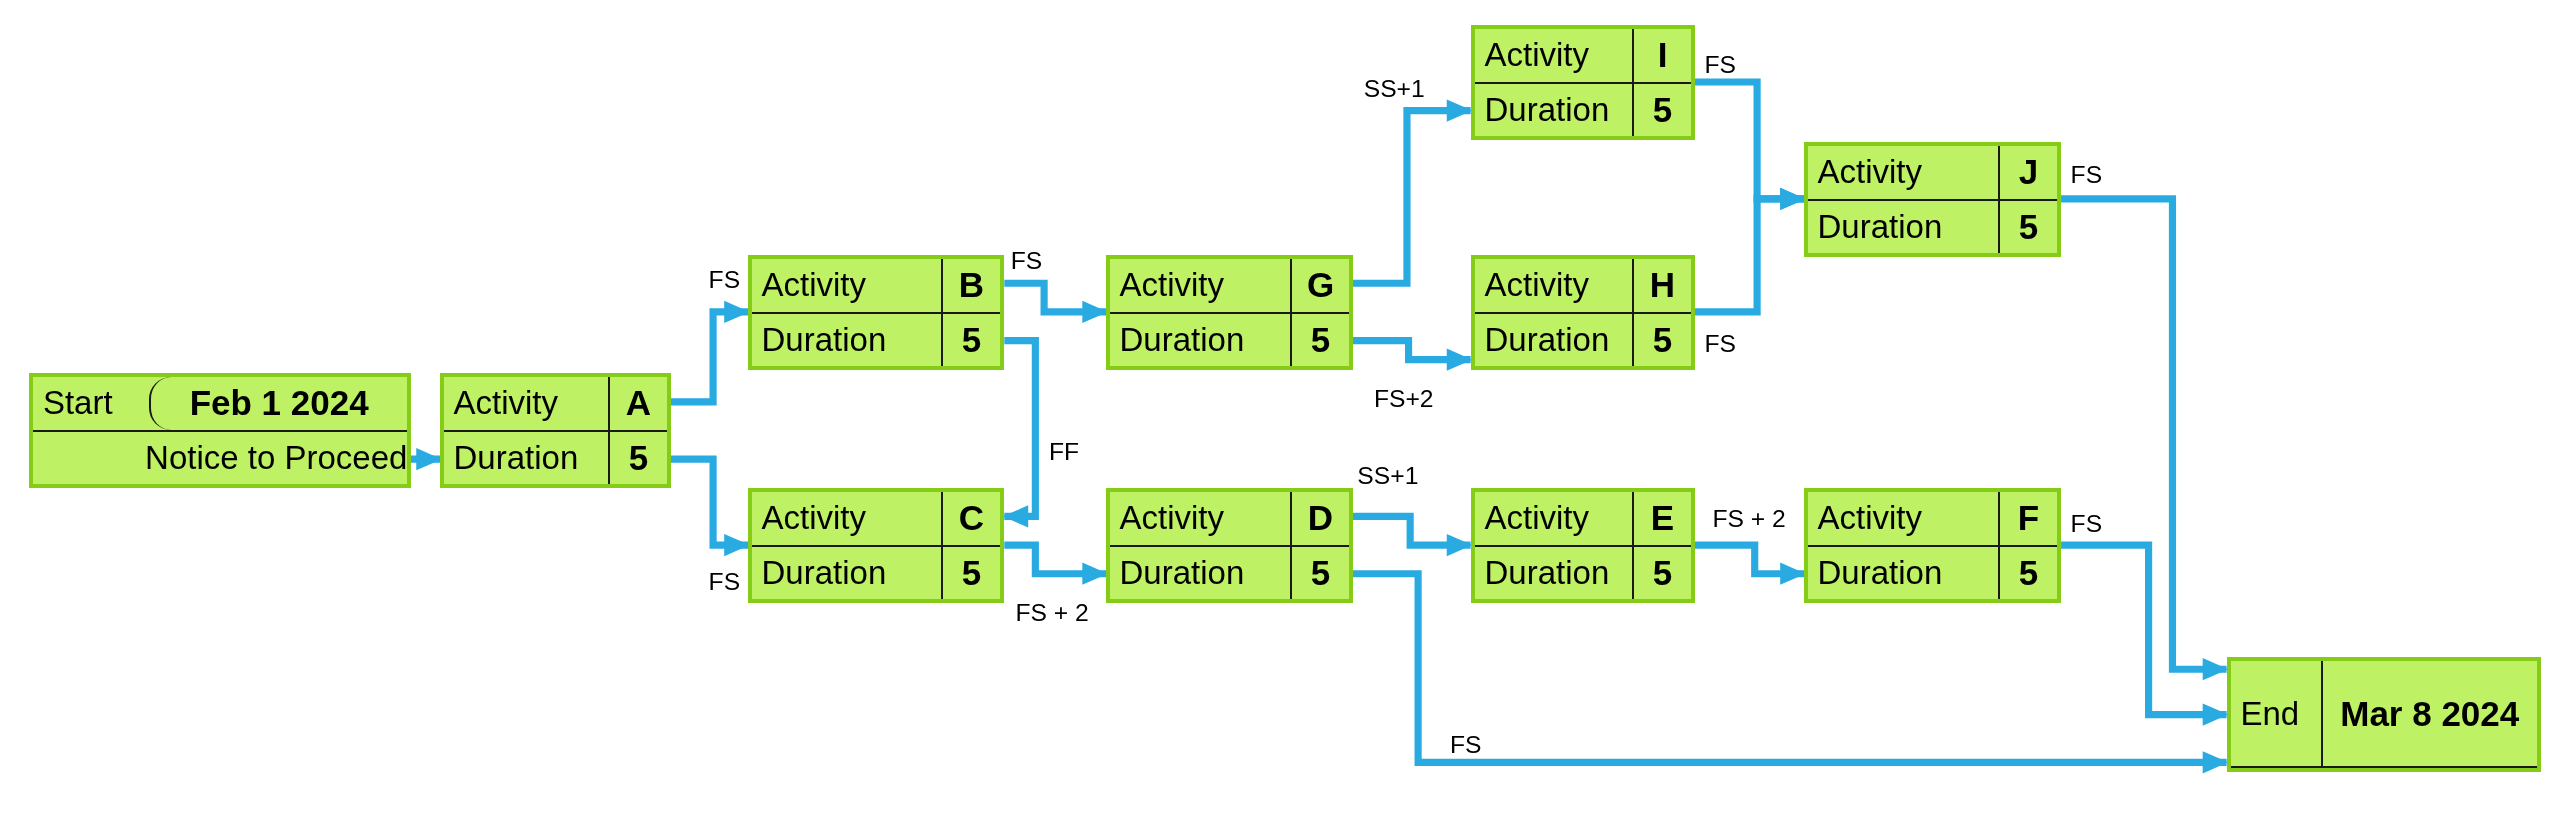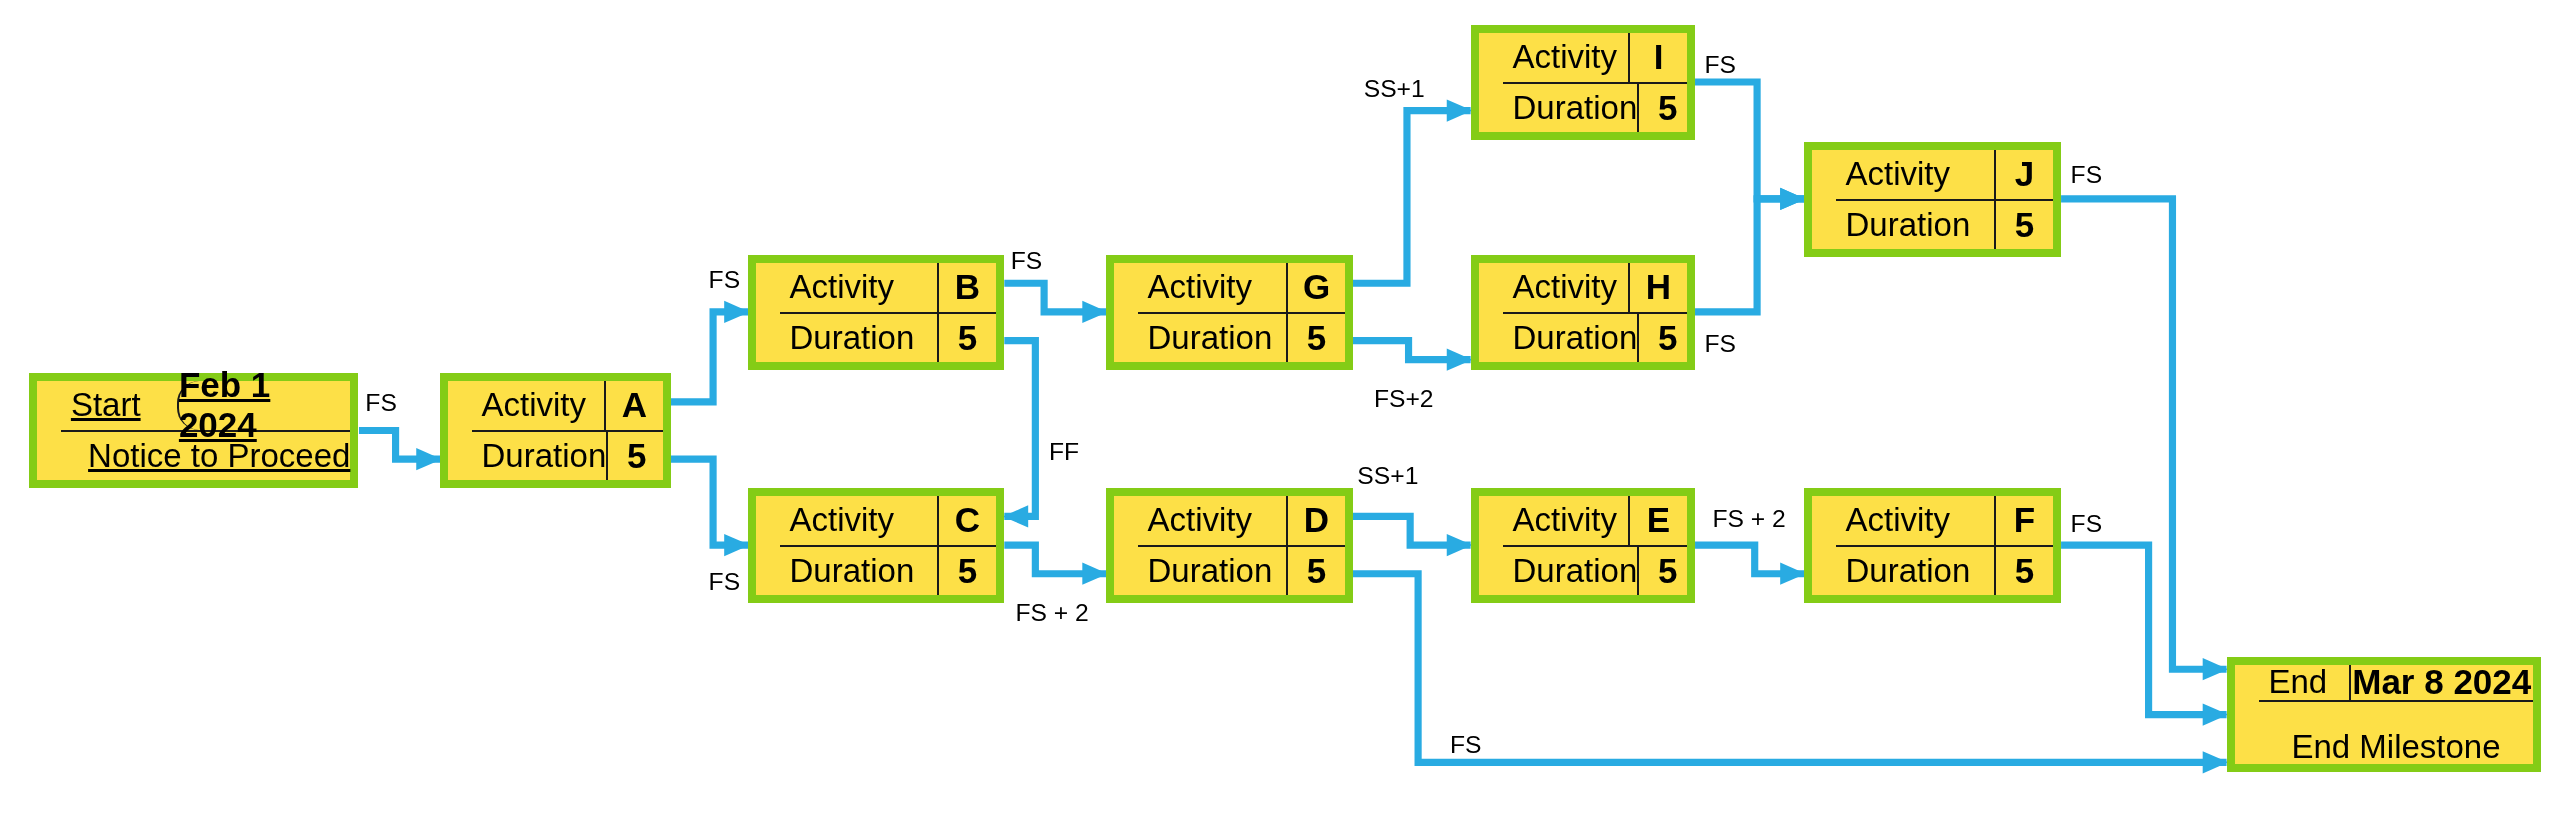--- a/index.html
+++ b/index.html
@@ -3,22 +3,22 @@
 <meta charset="utf-8">
 <style>
   html, body { margin: 0; padding: 0; background: #ffffff; }
   body { width: 2576px; height: 822px; overflow: hidden; position: relative;
          font-family: "Liberation Sans", sans-serif; color: #000; }
   #canvas { position: absolute; left: 0; top: 0; width: 2576px; height: 822px; }
   svg.edges { position: absolute; left: 0; top: 0; }
   .edge { fill: none; stroke: #29abe2; stroke-width: 9; }
   .edge-label { font-size: 31px; fill: #000000; font-family: "Liberation Sans", sans-serif; }
   .node { position: absolute; height: 115px; box-sizing: border-box;
-          border: 8px solid #84cc16; background: #fde047;
-          display: flex; flex-direction: column; z-index: 2; padding-left: 24px; }
+          border: 4px solid #84cc16; background: #bef264;
+          display: flex; flex-direction: column; z-index: 2; }
   .node .row { flex: 1 1 0; display: flex; align-items: center; min-height: 0; }
   .node .row.first { border-bottom: 2.4px solid #1a1a1a; }
   .cell-label { flex: 1 1 auto; padding-left: 9.5px; font-size: 33px; white-space: nowrap; }
   .cell-value { width: 57px; flex: 0 0 auto; border-left: 2.4px solid #1a1a1a;
                 align-self: stretch; display: flex; align-items: center; justify-content: center;
                 font-size: 35px; font-weight: bold; }
   .cell-wide { flex: 0 0 auto; border-left: 2.4px solid #1a1a1a; align-self: stretch;
                display: flex; align-items: center; justify-content: center;
                font-size: 35px; font-weight: bold; }
   .cell-fixed { flex: 0 0 auto; padding-left: 9.5px; font-size: 33px; }
@@ -77,21 +77,21 @@
     <text class="edge-label" x="1764" y="512" text-anchor="middle">FS+2</text>
     <text class="edge-label" x="2142" y="92" text-anchor="start">FS</text>
     <text class="edge-label" x="2142" y="442" text-anchor="start">FS</text>
     <text class="edge-label" x="1744" y="608" text-anchor="middle">SS+1</text>
     <text class="edge-label" x="2198" y="662" text-anchor="middle">FS + 2</text>
     <text class="edge-label" x="2602" y="230" text-anchor="start">FS</text>
     <text class="edge-label" x="2602" y="668" text-anchor="start">FS</text>
     <text class="edge-label" x="1822" y="946" text-anchor="start">FS</text>
   </svg>
 
-  <div class="node" style="left:29.4px; top:373px; width:329px;text-decoration:underline;">
+  <div class="node" style="left:29.4px; top:373px; width:382px;">
     <div class="row first">
       <span class="cell-fixed" style="width:106px;">Start</span>
       <span class="cell-wide" style="flex:1 1 auto;border-radius:22px;">Feb 1 2024</span>
     </div>
     <div class="row">
       <span class="cell-span">Notice to Proceed</span>
     </div>
   </div>
 
   <div class="node" style="left:440px; top:373px; width:231px;">
@@ -202,19 +202,16 @@
       <span class="cell-label">Duration</span>
       <span class="cell-value">5</span>
     </div>
   </div>
 
   <div class="node" style="left:2227px; top:657px; width:314px;gap:28px;">
     <div class="row first">
       <span class="cell-fixed" style="width:80px;">End</span>
       <span class="cell-wide" style="flex:1 1 auto;">Mar 8 2024</span>
     </div>
-    <div class="row">
-      <span class="cell-span centered">End Milestone</span>
-    </div>
   </div>
 
 </div>
 
 
 </body></html>

